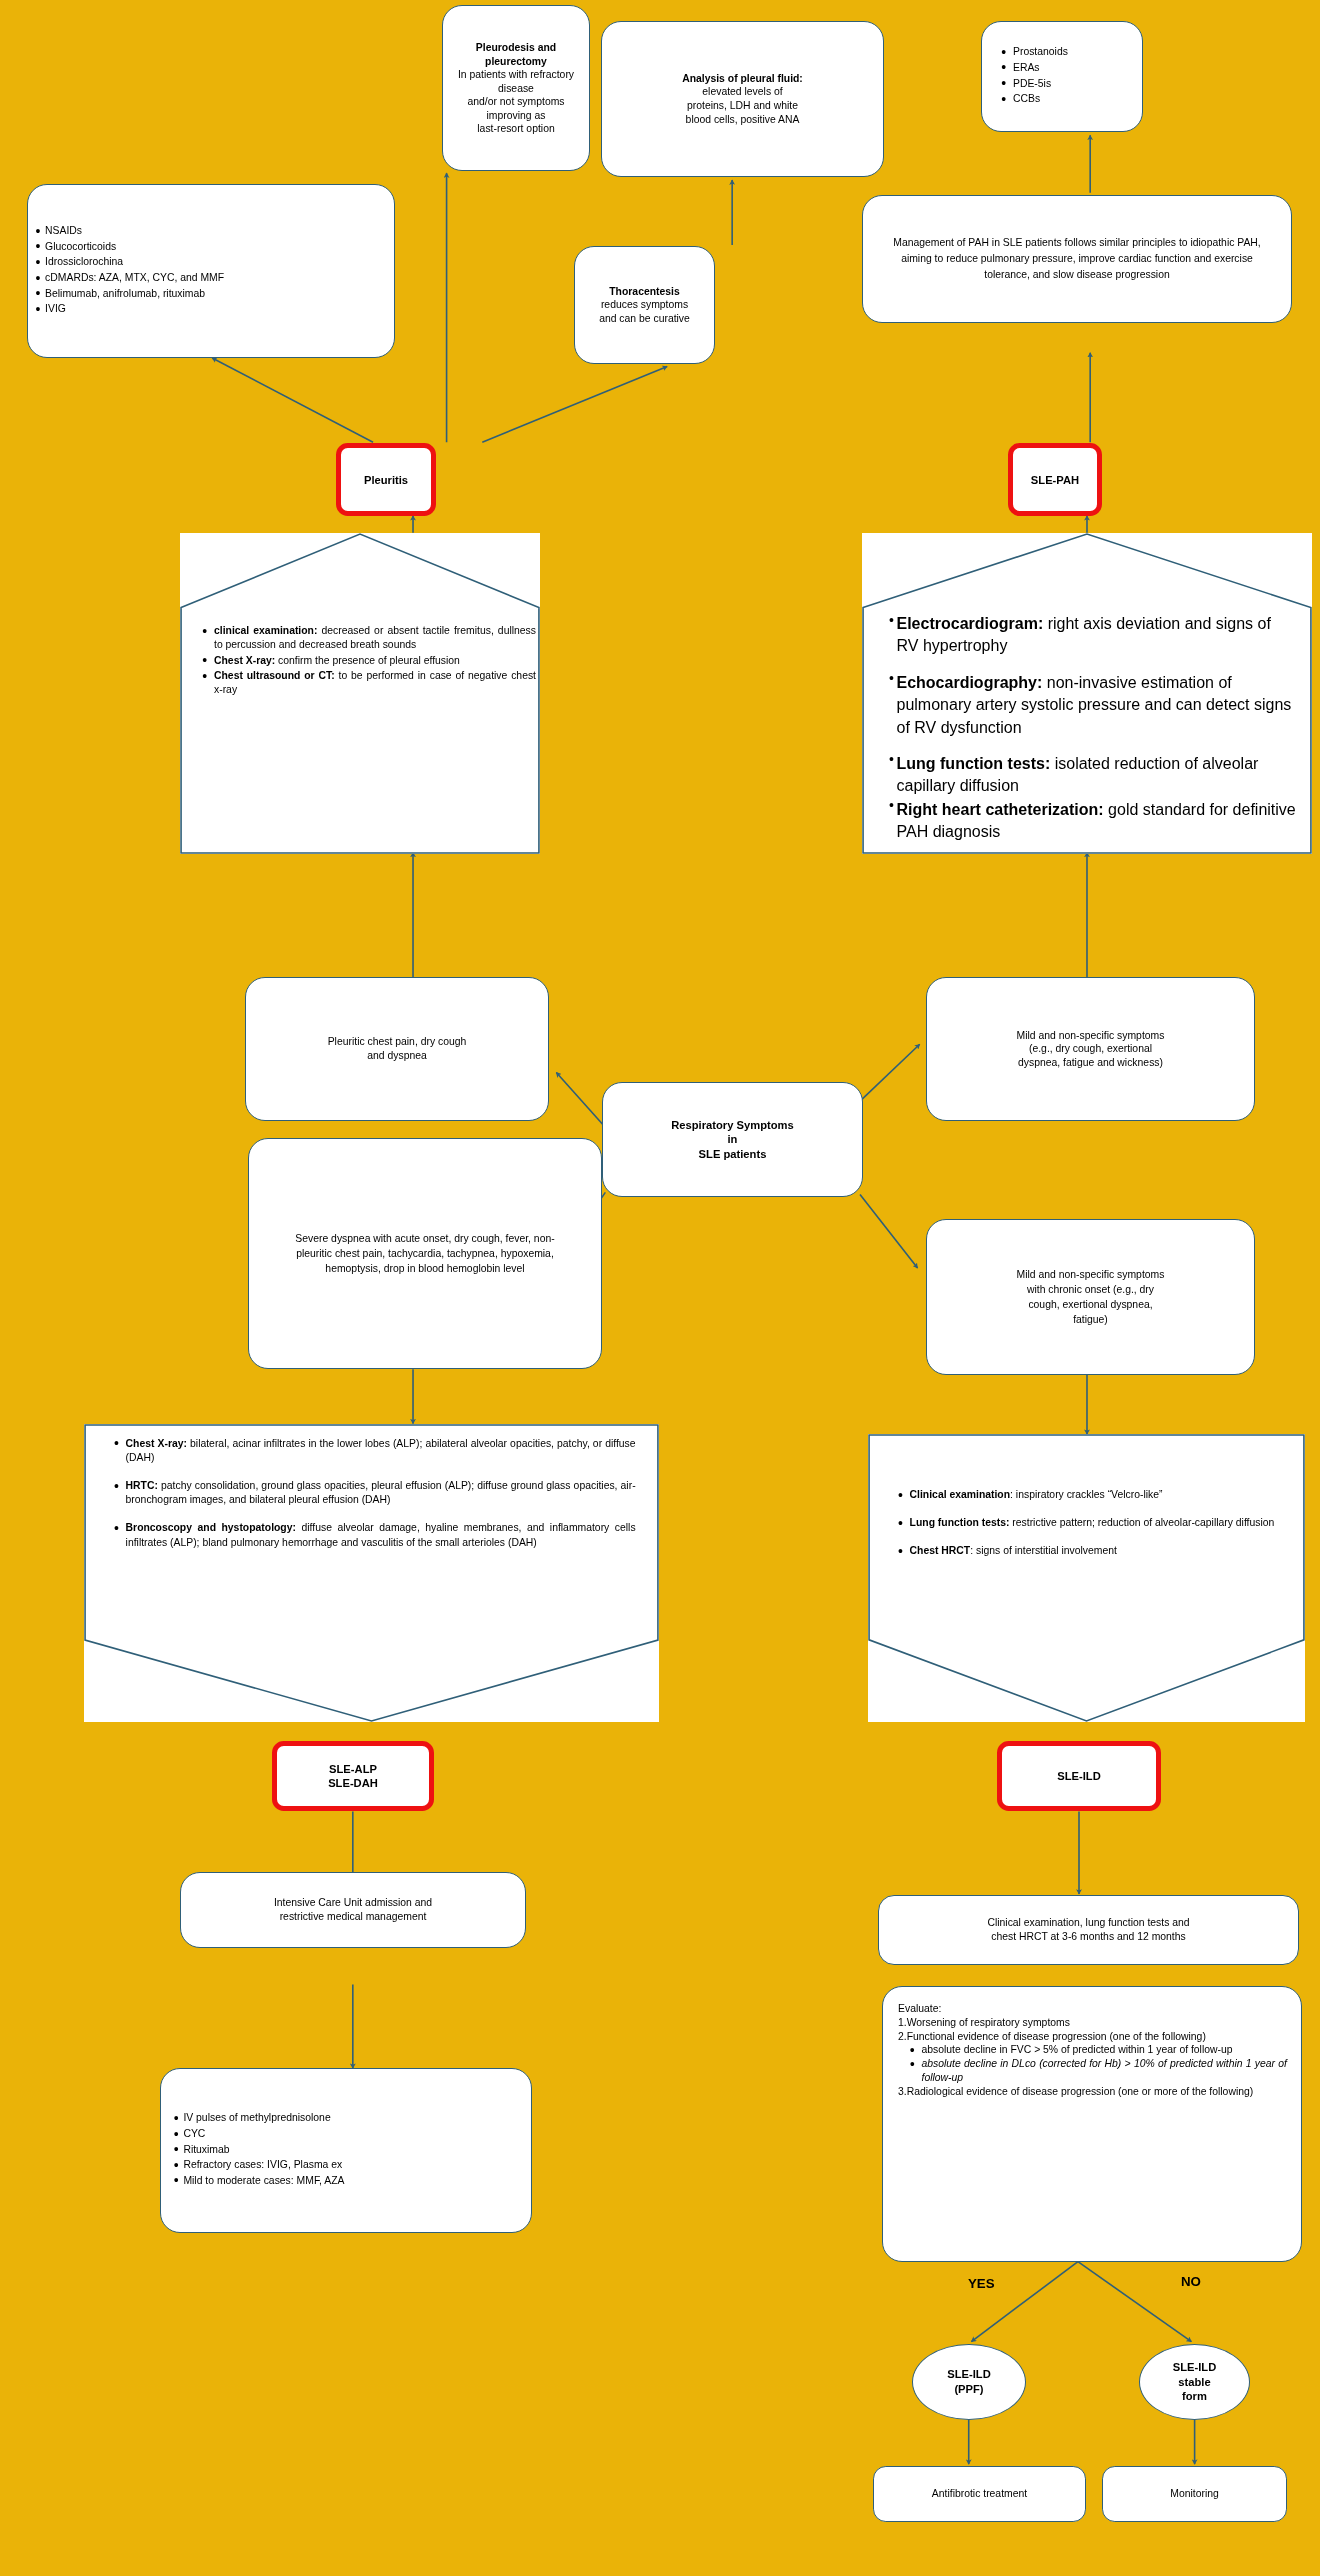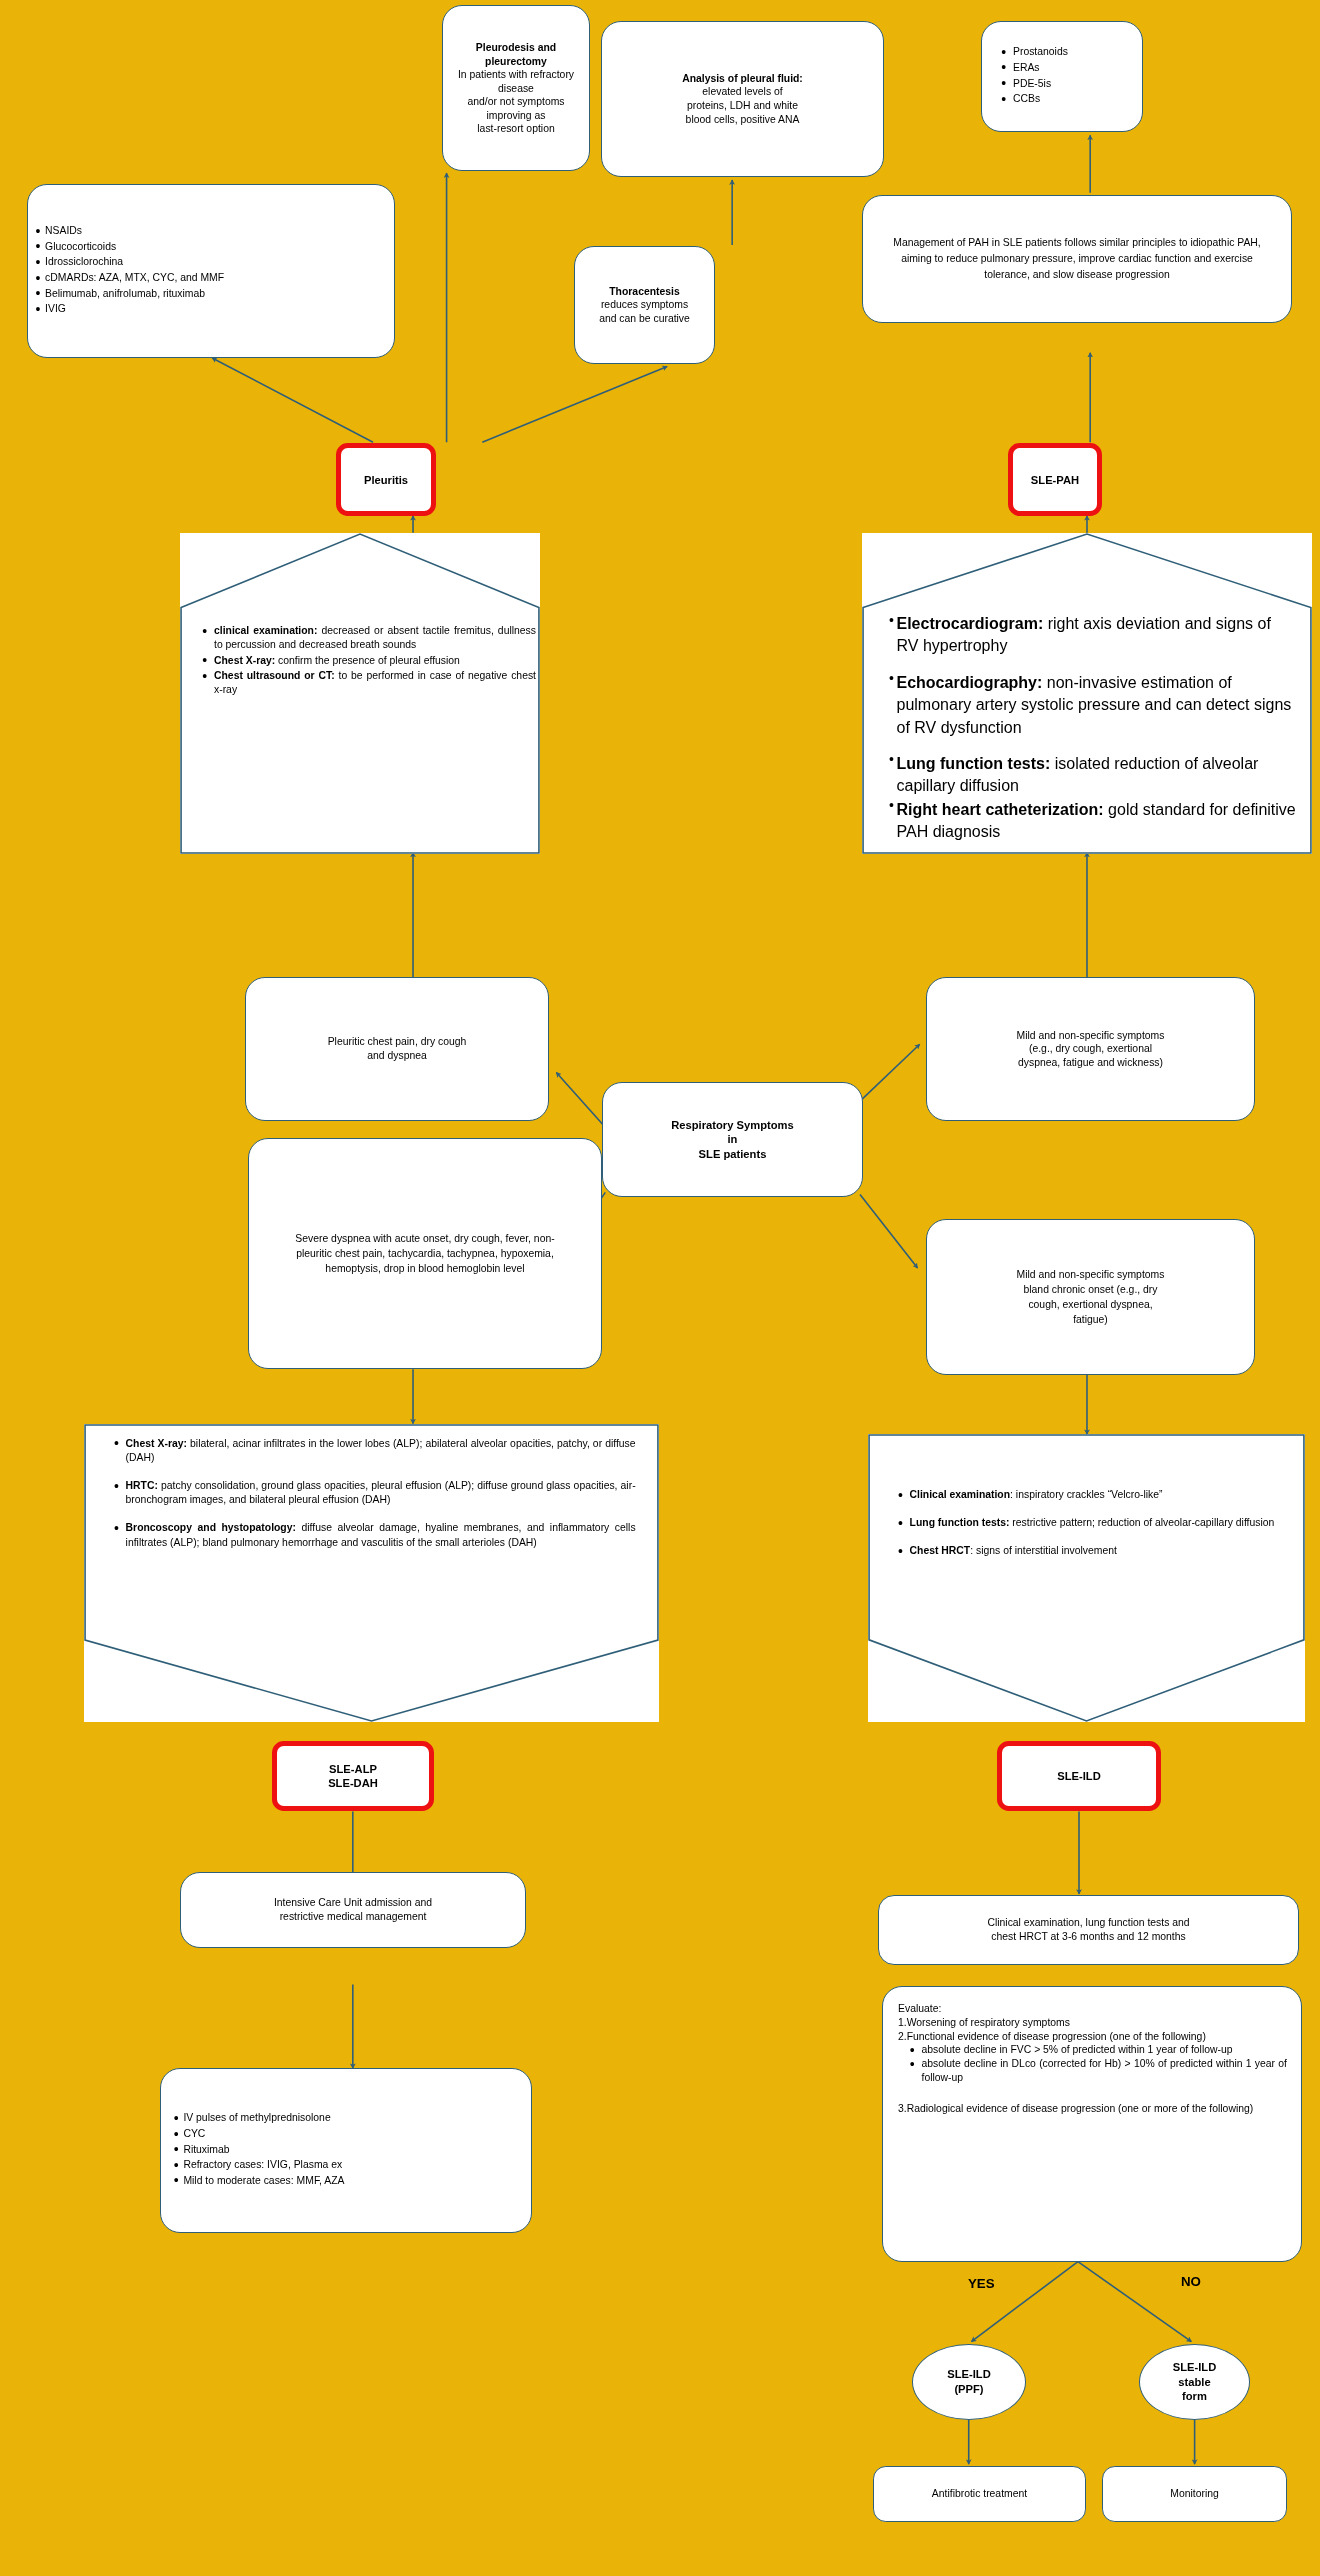--- a/index.html
+++ b/index.html
@@ -229,21 +229,21 @@
     <div>in</div>
     <div>SLE patients</div>
   </div>
 
   <div class="rbox ctr" style="left:248px;top:1138px;width:354px;height:231px;padding:4.3px 33px;font-size:10.4px;line-height:1.45;">
     <div>Severe dyspnea with acute onset, dry cough, fever, non-pleuritic chest pain, tachycardia, tachypnea, hypoxemia, hemoptysis, drop in blood hemoglobin level</div>
   </div>
 
   <div class="rbox ctr" style="left:926px;top:1219px;width:329px;height:156px;padding:4.3px 15px;font-size:10.4px;line-height:1.45;">
     <div>Mild and non-specific symptoms</div>
-    <div>bland chronic onset (e.g., dry</div>
+    <div>with chronic onset (e.g., dry</div>
     <div>cough, exertional dyspnea,</div>
     <div>fatigue)</div>
   </div>
 
   <div class="pentd" style="left:84px;top:1424px;width:575px;height:298px;">
     <svg viewBox="0 0 1080 560" preserveAspectRatio="none">
       <polygon points="2,2 1078,2 1078,406 540,558 2,406" fill="#ffffff" stroke="#2f5f78" stroke-width="3"></polygon>
     </svg>
     <div class="ptxt just" style="top:12.8px;padding:0 23.4px 0 25.6px;font-size:10.4px;line-height:1.36;">
       <ul class="bul gapb">
@@ -295,21 +295,21 @@
     <div>Clinical examination, lung function tests and</div>
     <div>chest HRCT at 3-6 months and 12 months</div>
   </div>
 
   <div class="rbox lft" style="left:882px;top:1986px;width:420px;height:276px;padding:4.3px 14px 4.3px 15px;font-size:10.4px;line-height:1.33;justify-content:flex-start;">
     <div style="margin-top:10.7px;">Evaluate:</div>
     <div>1.Worsening of respiratory symptoms</div>
     <div class="just">2.Functional evidence of disease progression (one of the following)</div>
     <ul class="bul" style="padding-left:7.5px;">
       <li class="just" style="margin-bottom:0;">absolute decline in FVC &gt; 5% of predicted within 1 year of follow-up</li>
-      <li class="just" style="margin-bottom:17px;">absolute decline in DLco (corrected for Hb) &gt; 10% of predicted within 1 year of follow-up</li>
+      <li class="just" style="margin-bottom:0;font-style:italic;">absolute decline in DLco (corrected for Hb) &gt; 10% of predicted within 1 year of follow-up</li>
     </ul>
     <div class="just">3.Radiological evidence of disease progression (one or more of the following)</div>
   </div>
 
   <div class="lbl" style="left:968px;top:2276px;font-size:13.3px;">YES</div>
   <div class="lbl" style="left:1181px;top:2274px;font-size:13.3px;">NO</div>
 
   <div class="ell" style="left:912px;top:2344px;width:114px;height:76px;font-size:11.2px;flex-direction:column;">
     <span>SLE-ILD</span>
     <span>(PPF)</span>

